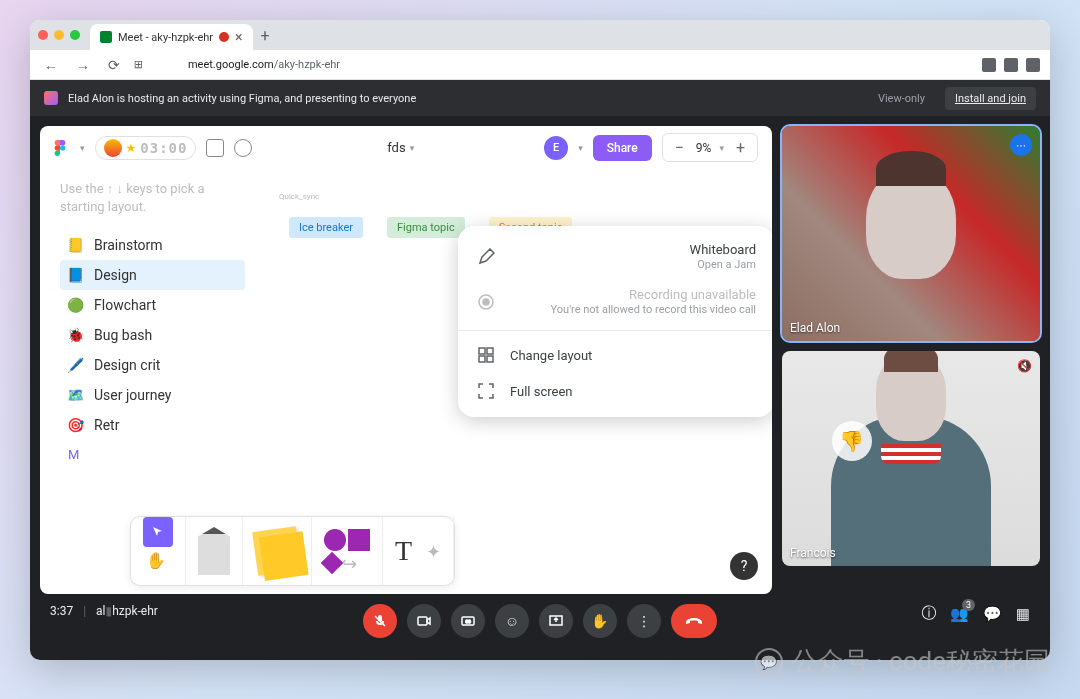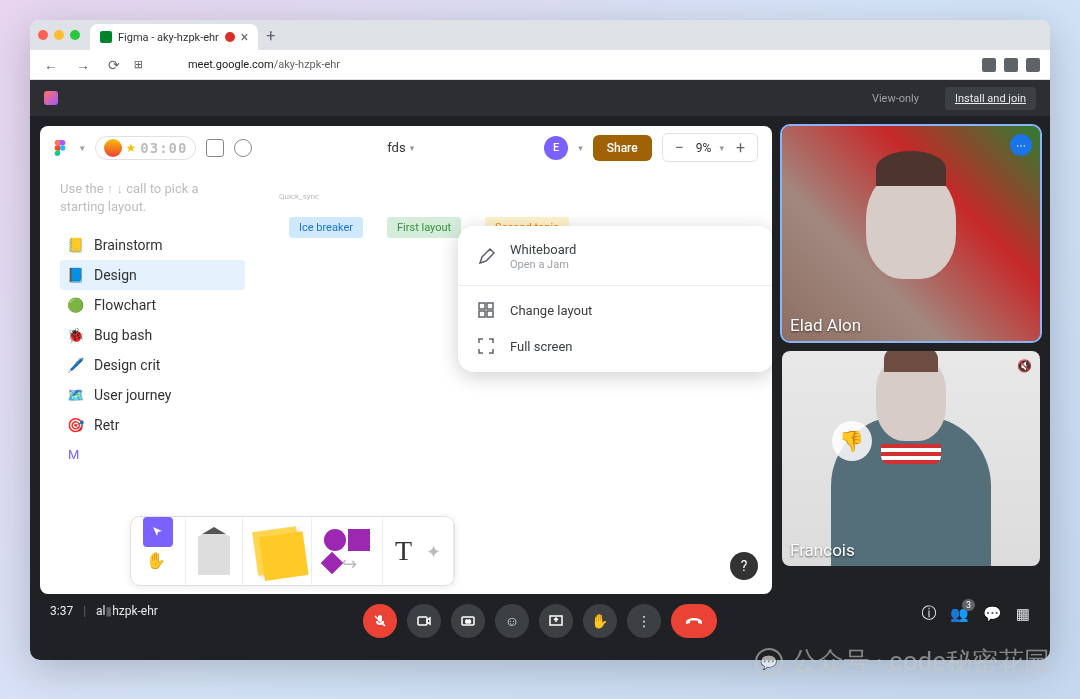--- a/index.html
+++ b/index.html
@@ -23,40 +23,40 @@
 .nav-btn { color: #5f6368; font-size: 14px; cursor: pointer; padding: 2px 4px; }
 .url-bar { flex: 1; font-size: 11px; color: #5f6368; display: flex; align-items: center; gap: 6px; }
 .url-host { color: #202124; padding-left: 39px; }
 .ext-icons { display: flex; gap: 8px; }
 .ext-icon { width: 14px; height: 14px; background: #5f6368; border-radius: 2px; }
 
 .meet-container { flex: 1; background: #202124; display: flex; flex-direction: column; position: relative; }
 
 .banner { height: 36px; background: #2d2e31; display: flex; align-items: center; padding: 0 14px; gap: 10px; font-size: 11px; color: #e8eaed; }
 .banner-icon { width: 14px; height: 14px; background: linear-gradient(135deg,#ff7262,#a259ff); border-radius: 3px; }
-.banner-actions { margin-left: auto; display: flex; gap: 26px; align-items: center; }
+.banner-actions { margin-left: auto; display: flex; gap: 20px; align-items: center; }
 .view-only { color: #9aa0a6; font-size: 11px; }
 .install-btn { background: #3c4043; color: #e8eaed; padding: 5px 10px; border-radius: 4px; font-size: 11px; cursor: pointer; text-decoration: underline; }
 
 .meet-main { flex: 1; display: flex; padding: 10px; gap: 10px; position: relative; }
 
 .presentation { flex: 1; background: #fff; border-radius: 8px; padding: 0; overflow: hidden; position: relative; }
 
 .figma-header { height: 44px; display: flex; align-items: center; padding: 0 14px; gap: 10px; border-bottom: 1px solid transparent; }
 .fig-logo { width: 16px; height: 16px; display: flex; flex-direction: column; }
 .fig-caret { color: #999; font-size: 9px; }
 .timer-badge { display: flex; align-items: center; gap: 4px; background: #fff; border: 1px solid #e0e0e0; border-radius: 14px; padding: 2px 8px; }
 .timer-avatar { width: 18px; height: 18px; border-radius: 50%; background: linear-gradient(#fbbc04,#ea4335); }
 .timer-star { color: #fbbc04; font-size: 12px; }
 .timer-text { font-family: monospace; font-size: 14px; color: #bdbdbd; font-weight: 600; letter-spacing: 1px; }
 .hdr-icon { width: 18px; height: 18px; border: 1.5px solid #888; border-radius: 3px; cursor: pointer; }
 .hdr-bubble { width: 18px; height: 18px; border: 1.5px solid #888; border-radius: 50%; cursor: pointer; position: relative; }
 .doc-name { margin-left: auto; font-size: 13px; color: #333; display: flex; align-items: center; gap: 4px; }
 .avatar-e { width: 24px; height: 24px; border-radius: 50%; background: #7b61ff; color: #fff; display: flex; align-items: center; justify-content: center; font-size: 11px; font-weight: 500; margin-left: 120px; }
-.share-btn { background: #a16207; color: #fff; padding: 6px 14px; border-radius: 6px; font-size: 12px; font-weight: 500; cursor: pointer; }
+.share-btn { background: #8b5cf6; color: #fff; padding: 6px 14px; border-radius: 6px; font-size: 12px; font-weight: 500; cursor: pointer; }
 .zoom-grp { display: flex; align-items: center; gap: 8px; border: 1px solid #e0e0e0; border-radius: 6px; padding: 4px 8px; }
 .zoom-btn { color: #666; font-size: 16px; cursor: pointer; padding: 0 4px; }
 .zoom-val { font-size: 12px; color: #333; }
 
 .figma-body { display: flex; height: calc(100% - 44px); }
 .fig-sidebar { width: 225px; padding: 10px 20px; }
 .hint-text { font-size: 13px; color: #bdbdbd; line-height: 1.4; margin-bottom: 14px; }
 .template-item { display: flex; align-items: center; gap: 10px; padding: 7px 8px; font-size: 14px; color: #333; border-radius: 4px; cursor: pointer; }
 .template-item.active { background: #e3f2fd; }
 .tmpl-icon { width: 16px; height: 16px; display: flex; align-items: center; justify-content: center; font-size: 14px; }
@@ -77,21 +77,21 @@
 .pencil-tool { width: 32px; height: 48px; background: linear-gradient(#555 0%, #555 15%, #ddd 15%, #ddd 100%); clip-path: polygon(50% 0, 100% 20%, 100% 100%, 0 100%, 0 20%); }
 .sticky-tool { width: 44px; height: 44px; background: #ffd54f; transform: rotate(-8deg); box-shadow: 2px 2px 4px rgba(0,0,0,0.15); position: relative; }
 .sticky-tool::before { content:''; position:absolute; right:-6px; top:6px; width:44px; height:44px; background:#ffca28; z-index:-1; }
 .shapes-tool { display: flex; gap: 2px; align-items: center; }
 .shp-circle { width: 22px; height: 22px; background: #9c27b0; border-radius: 50%; }
 .shp-square { width: 22px; height: 22px; background: #9c27b0; }
 .shp-arrow { color: #bbb; font-size: 18px; }
 .text-tool { font-size: 28px; font-family: serif; color: #333; }
 .help-btn { position: absolute; bottom: 14px; right: 14px; width: 28px; height: 28px; background: #333; color: #fff; border-radius: 50%; display: flex; align-items: center; justify-content: center; font-size: 14px; cursor: pointer; }
 
-.context-menu { position: absolute; top: 100px; left: 418px; width: 316px; background: #fff; border-radius: 16px; box-shadow: 0 4px 20px rgba(0,0,0,0.2); padding: 8px 0; z-index: 50; }
+.context-menu { position: absolute; top: 100px; left: 418px; width: 316px; background: #fff; border-radius: 16px; box-shadow: 0 4px 20px rgba(0,0,0,0.2); padding: 8px 0; z-index: 50; text-align: right; }
 .ctx-item { display: flex; align-items: center; gap: 14px; padding: 8px 18px; cursor: pointer; }
 .ctx-item.disabled { cursor: default; }
 .ctx-icon { width: 20px; height: 20px; display: flex; align-items: center; justify-content: center; color: #5f6368; flex-shrink: 0; }
 .ctx-text { flex: 1; }
 .ctx-title { font-size: 13px; color: #3c4043; }
 .ctx-sub { font-size: 11px; color: #9aa0a6; margin-top: 1px; }
 .ctx-item.disabled .ctx-title { color: #bdbdbd; }
 .ctx-sep { height: 1px; background: #e8eaed; margin: 6px 0; }
 
 .participants { width: 258px; display: flex; flex-direction: column; gap: 10px; }
@@ -100,21 +100,21 @@
 .p-video { width: 100%; height: 100%; display: flex; align-items: center; justify-content: center; }
 .p-face { width: 90px; height: 110px; background: #d7ccc8; border-radius: 45% 45% 40% 40%; position: relative; margin-top: -20px; }
 .p-face::before { content:''; position:absolute; top:-18px; left:10px; right:10px; height:35px; background:#4e342e; border-radius:50% 50% 0 0; }
 .p-bg1 { background: linear-gradient(45deg,#8d6e63,#a1887f,#c62828,#2e7d32); }
 .p-bg2 { background: linear-gradient(#e8e8e8,#dcdcdc); display:flex; align-items:flex-end; justify-content:center; }
 .p2-body { width: 160px; height: 150px; background: #546e7a; border-radius: 70px 70px 0 0; position: relative; }
 .p2-head { width: 70px; height: 85px; background: #d7ccc8; border-radius: 40%; position: absolute; top: -60px; left: 45px; }
 .p2-head::before { content:''; position:absolute; top:-12px; left:8px; right:8px; height:28px; background:#6d4c41; border-radius:50% 50% 0 0; }
 .p2-stripe { position:absolute; top:28px; left:50px; width:60px; height:20px; background:repeating-linear-gradient(0deg,#d32f2f 0,#d32f2f 4px,#fff 4px,#fff 8px); border-radius:0 0 8px 8px; }
 .reaction { position: absolute; top: 70px; left: 50px; width: 40px; height: 40px; background: rgba(255,255,255,0.85); border-radius: 50%; display: flex; align-items: center; justify-content: center; font-size: 20px; }
-.p-name { position: absolute; bottom: 6px; left: 8px; color: #fff; font-size: 17px; text-shadow: 0 1px 2px rgba(0,0,0,0.6); }
+.p-name { position: absolute; bottom: 6px; left: 8px; color: #fff; font-size: 12px; text-shadow: 0 1px 2px rgba(0,0,0,0.6); }
 .p-menu { position: absolute; top: 8px; right: 8px; width: 22px; height: 22px; background: #1a73e8; border-radius: 50%; display: flex; align-items: center; justify-content: center; color: #fff; font-size: 10px; cursor: pointer; }
 .p-mute { position: absolute; top: 8px; right: 8px; color: #fff; font-size: 12px; }
 
 .meet-footer { height: 56px; display: flex; align-items: flex-start; padding: 0 20px; color: #e8eaed; font-size: 12px; position: relative; }
 .ft-left { display: flex; align-items: center; gap: 10px; }
 .ft-center { position: absolute; left: 50%; transform: translateX(-50%); display: flex; gap: 10px; }
 .ft-btn { width: 34px; height: 34px; border-radius: 50%; background: #3c4043; display: flex; align-items: center; justify-content: center; color: #e8eaed; cursor: pointer; font-size: 14px; }
 .ft-btn.red { background: #ea4335; }
 .ft-btn.hang { background: #ea4335; width: 46px; border-radius: 18px; }
 .ft-right { margin-left: auto; display: flex; gap: 14px; align-items: center; }
@@ -129,21 +129,21 @@
 
 <div class="browser-window">
   <div class="browser-tabs">
     <div class="traffic-lights">
       <div class="tl tl-red"></div>
       <div class="tl tl-yellow"></div>
       <div class="tl tl-green"></div>
     </div>
     <div class="tab">
       <div class="tab-favicon"></div>
-      <span>Figma - aky-hzpk-ehr</span>
+      <span>Meet - aky-hzpk-ehr</span>
       <div class="rec-icon"></div>
       <span class="tab-close">×</span>
     </div>
     <span class="new-tab">+</span>
   </div>
 
   <div class="browser-bar">
     <span class="nav-btn">←</span>
     <span class="nav-btn">→</span>
     <span class="nav-btn">⟳</span>
@@ -154,20 +154,21 @@
     <div class="ext-icons">
       <div class="ext-icon"></div>
       <div class="ext-icon"></div>
       <div class="ext-icon"></div>
     </div>
   </div>
 
   <div class="meet-container">
     <div class="banner">
       <div class="banner-icon"></div>
+      <span>Elad Alon is hosting an activity using Figma, and presenting to everyone</span>
       <div class="banner-actions">
         <span class="view-only">View-only</span>
         <span class="install-btn">Install and join</span>
       </div>
     </div>
 
     <div class="meet-main">
       <div class="presentation">
         <div class="figma-header">
           <div class="fig-logo">
@@ -197,21 +198,21 @@
           <div class="zoom-grp">
             <span class="zoom-btn">−</span>
             <span class="zoom-val">9%</span>
             <span style="font-size:9px;color:#999">▾</span>
             <span class="zoom-btn">+</span>
           </div>
         </div>
 
         <div class="figma-body">
           <div class="fig-sidebar">
-            <div class="hint-text">Use the ↑ ↓ call to pick a starting layout.</div>
+            <div class="hint-text">Use the ↑ ↓ keys to pick a starting layout.</div>
             <div class="template-item">
                 <span class="tmpl-icon">📒</span>
                 <span>Brainstorm</span>
               </div>
             <div class="template-item active">
                 <span class="tmpl-icon">📘</span>
                 <span>Design</span>
               </div>
             <div class="template-item">
                 <span class="tmpl-icon">🟢</span>
@@ -232,21 +233,21 @@
             <div class="template-item">
                 <span class="tmpl-icon">🎯</span>
                 <span>Retr</span>
               </div>
             <div class="more-link">M</div>
           </div>
           <div class="fig-canvas">
             <span class="canvas-label">Quick_sync</span>
             <div class="topic-tags">
               <span class="tag tag-blue">Ice breaker</span>
-              <span class="tag tag-green">First layout</span>
+              <span class="tag tag-green">Figma topic</span>
               <span class="tag tag-yellow">Second topic</span>
             </div>
           </div>
         </div>
 
         <div class="bottom-toolbar">
           <div class="tb-section" style="flex-direction:column;gap:4px">
             <div class="cursor-tool">
                 <svg width="14" height="14" viewBox="0 0 14 14">
                   <path d="M2 2l9 4-4 1-1 4z" fill="#fff"></path>
@@ -286,20 +287,32 @@
             <div class="ctx-icon">
                 <svg width="18" height="18" viewBox="0 0 18 18" stroke="#5f6368" fill="none" stroke-width="1.5">
                   <path d="M3 15l2-6 8-8 4 4-8 8-6 2z"></path>
                 </svg>
               </div>
             <div class="ctx-text">
                 <div class="ctx-title">Whiteboard</div>
                 <div class="ctx-sub">Open a Jam</div>
               </div>
           </div>
+          <div class="ctx-item disabled">
+            <div class="ctx-icon">
+                <svg width="18" height="18" viewBox="0 0 18 18" stroke="#bdbdbd" fill="none" stroke-width="1.5">
+                  <circle cx="9" cy="9" r="7"></circle>
+                  <circle cx="9" cy="9" r="3" fill="#bdbdbd"></circle>
+                </svg>
+              </div>
+            <div class="ctx-text">
+                <div class="ctx-title">Recording unavailable</div>
+                <div class="ctx-sub">You're not allowed to record this video call</div>
+              </div>
+          </div>
           <div class="ctx-sep"></div>
           <div class="ctx-item">
             <div class="ctx-icon">
                 <svg width="16" height="16" viewBox="0 0 16 16" stroke="#5f6368" fill="none" stroke-width="1.5">
                   <rect x="1" y="1" width="6" height="6"></rect>
                   <rect x="9" y="1" width="6" height="6"></rect>
                   <rect x="1" y="9" width="6" height="6"></rect>
                   <rect x="9" y="9" width="6" height="6"></rect>
                 </svg>
               </div>

